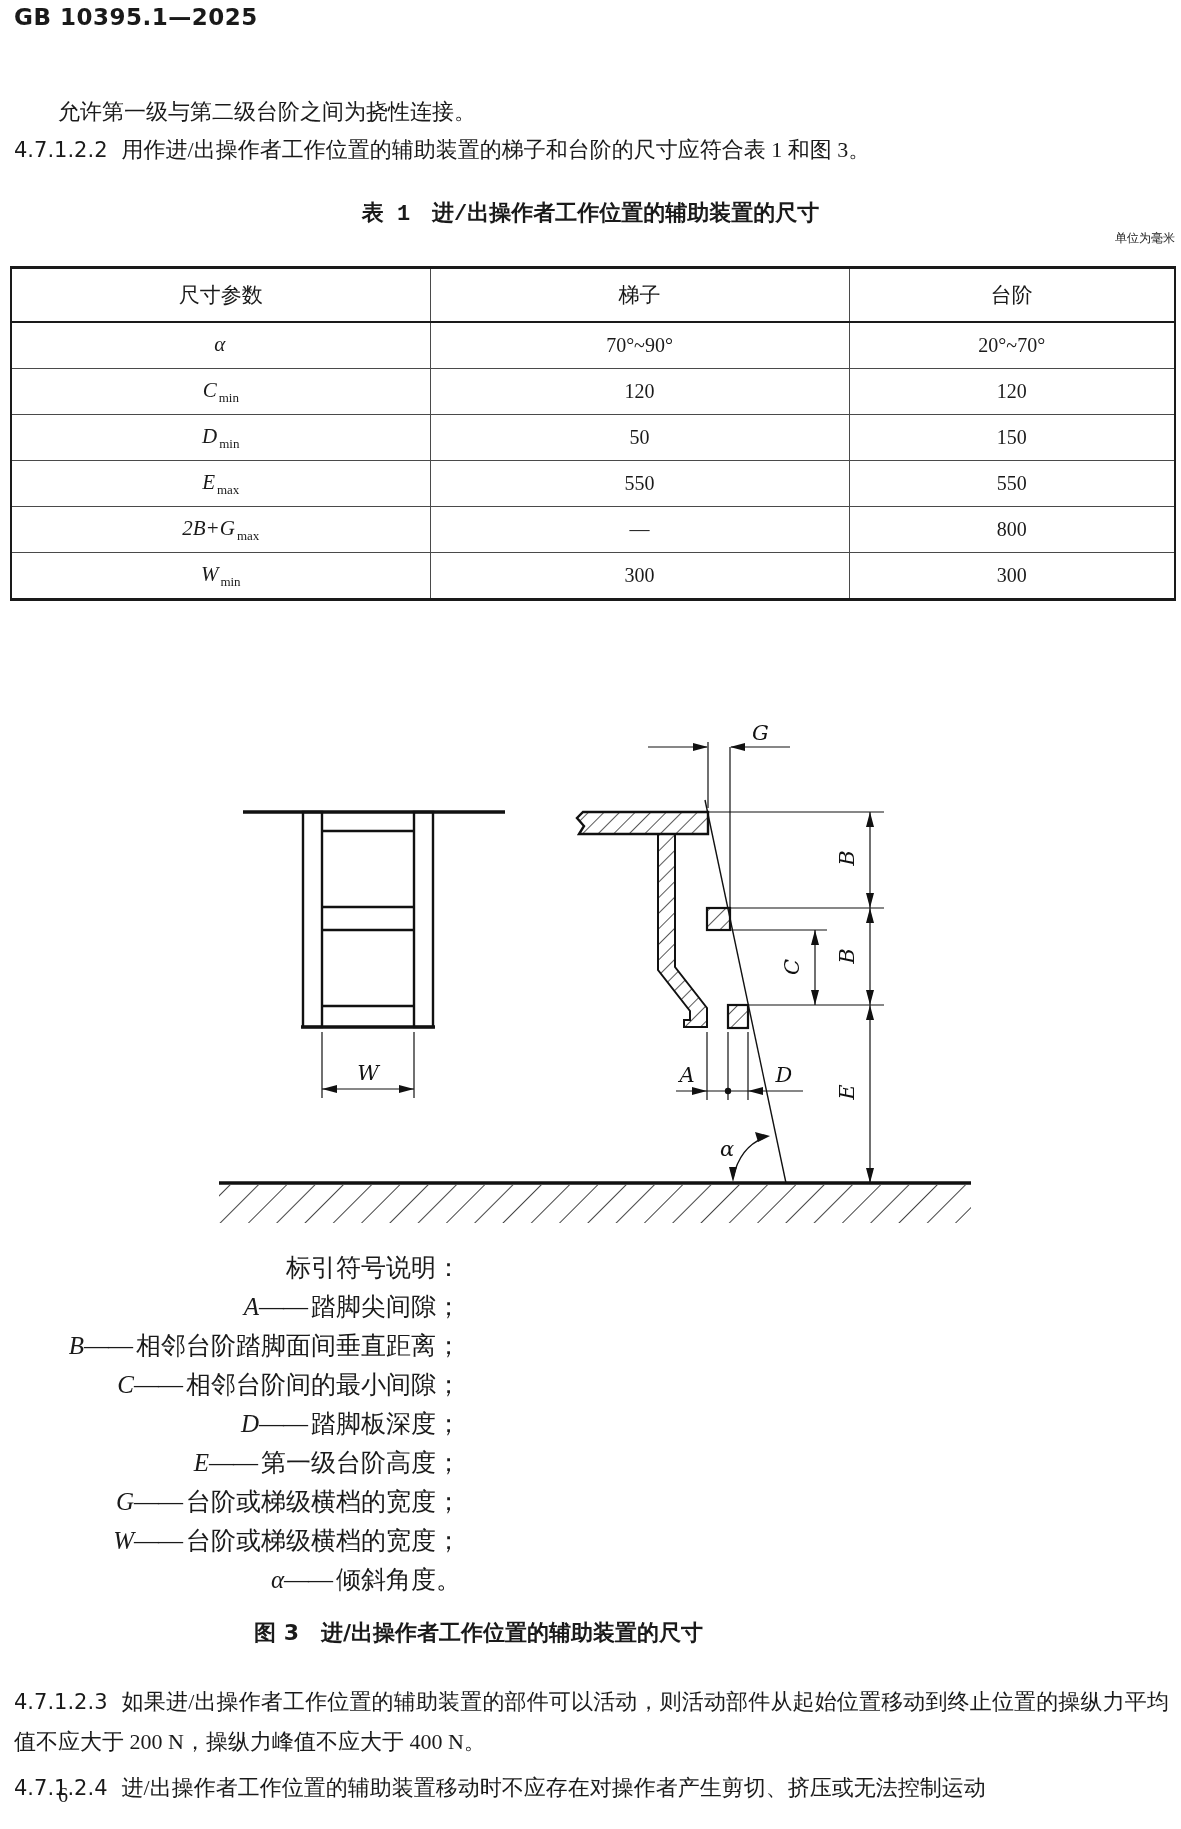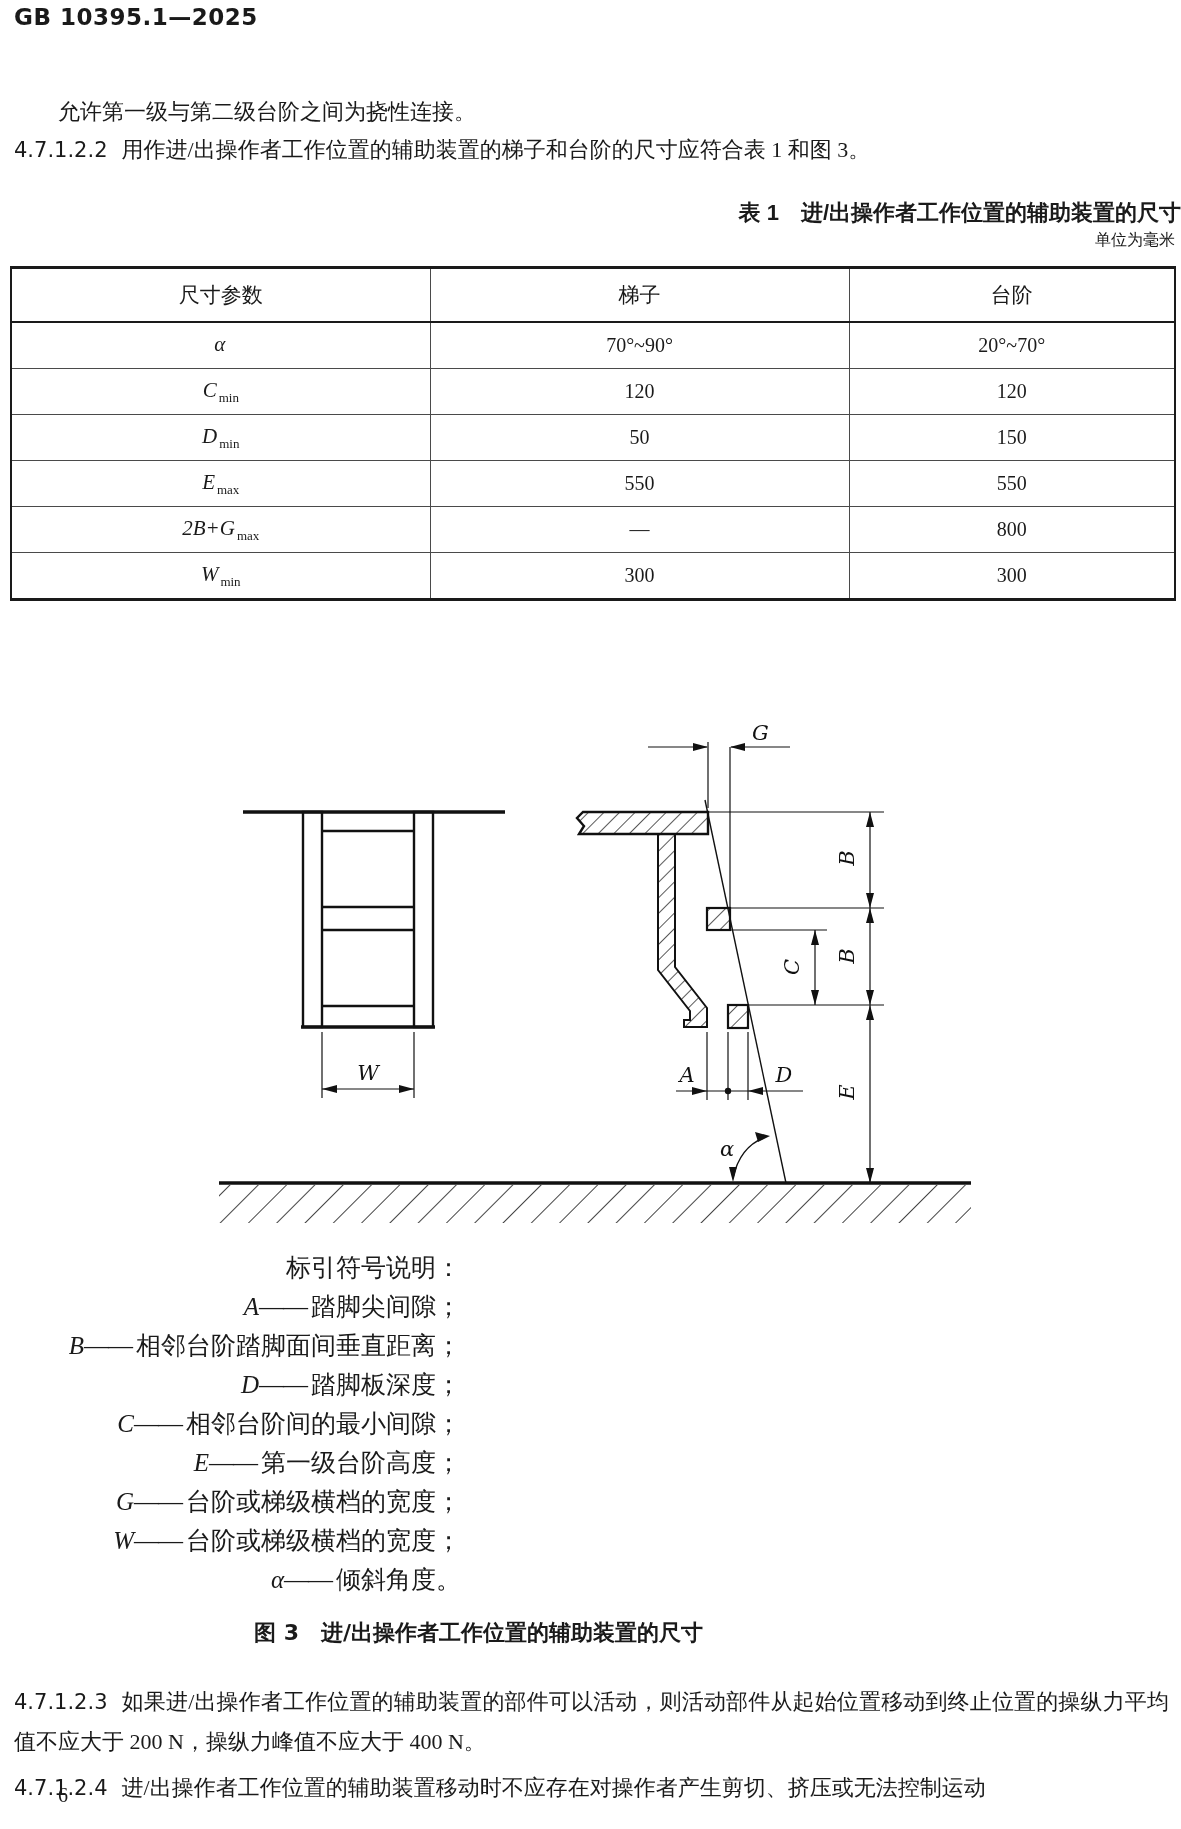--- a/index.html
+++ b/index.html
@@ -9,23 +9,23 @@
     overflow:hidden;
   }
   .abs{position:absolute;}
   .doc-header{left:14px;top:4px;font-size:23px;font-weight:bold;
     font-family:"DejaVu Sans","Liberation Sans",sans-serif;letter-spacing:.5px;}
   .para{left:14px;width:1155px;font-size:22px;line-height:40px;text-align:justify;}
   .p-intro{top:70px;text-indent:44px;}
   .p-clause2{top:108px;}
   .clause-num{font-family:"DejaVu Sans","Liberation Sans",sans-serif;font-weight:normal;
     font-size:21px;margin-right:14px;}
-  .tbl-title{left:0;top:198px;width:1181px;text-align:right;font-size:22px;font-weight:bold;
-    font-family:Liberation Sans, sans-serif;}
-  .unit-note{top:230px;right:6px;font-size:16px;}
+  .tbl-title{left:0;top:198px;width:1181px;text-align:center;font-size:22px;font-weight:bold;
+    font-family:Liberation Mono, monospace;}
+  .unit-note{top:230px;right:6px;font-size:12px;}
   table.dim{position:absolute;left:10px;top:266px;width:1166px;border-collapse:collapse;
     border-top:3px solid #1a1a1a;border-bottom:3px solid #1a1a1a;
     border-left:2px solid #1a1a1a;border-right:2px solid #1a1a1a;}
   table.dim td,table.dim th{border:1.4px solid #4a4a4a;text-align:center;vertical-align:middle;
     font-weight:normal;padding:0;}
   table.dim tr.hdr th{height:52px;font-size:21px;border-bottom:2.5px solid #1a1a1a;}
   table.dim tr.datarow td{height:45px;font-size:20px;}
   table.dim col.c1{width:36%;} table.dim col.c2{width:36%;} table.dim col.c3{width:28%;}
   .pmain{font-style:italic;font-size:21px;}
   .psub{font-size:13px;vertical-align:-5px;margin-left:2px;}
@@ -199,22 +199,22 @@
     <line x1="219" y1="1183" x2="971" y2="1183" stroke="#111" stroke-width="3.5"></line>
     <rect x="219" y="1185" width="752" height="38" fill="url(#hg)"></rect>
   </g>
 </svg>
 </div>
 
 <div class="abs legend">
   <div>标引符号说明：</div>
   <div class="lg-item"><span class="lg-sym">A</span><span class="lg-dash">——</span><span>踏脚尖间隙；</span></div>
   <div class="lg-item"><span class="lg-sym">B</span><span class="lg-dash">——</span><span>相邻台阶踏脚面间垂直距离；</span></div>
+  <div class="lg-item"><span class="lg-sym">C</span><span class="lg-dash">——</span><span>相邻台阶间的最小间隙；</span></div>
   <div class="lg-item"><span class="lg-sym">D</span><span class="lg-dash">——</span><span>踏脚板深度；</span></div>
-  <div class="lg-item"><span class="lg-sym">C</span><span class="lg-dash">——</span><span>相邻台阶间的最小间隙；</span></div>
   <div class="lg-item"><span class="lg-sym">E</span><span class="lg-dash">——</span><span>第一级台阶高度；</span></div>
   <div class="lg-item"><span class="lg-sym">G</span><span class="lg-dash">——</span><span>台阶或梯级横档的宽度；</span></div>
   <div class="lg-item"><span class="lg-sym">W</span><span class="lg-dash">——</span><span>台阶或梯级横档的宽度；</span></div>
   <div class="lg-item"><span class="lg-sym">α</span><span class="lg-dash">——</span><span>倾斜角度。</span></div>
 </div>
 
 <div class="abs fig-caption">图 3　进/出操作者工作位置的辅助装置的尺寸</div>
 
 <p class="abs para p-clause3"><span class="clause-num">4.7.1.2.3</span><span>如果进/出操作者工作位置的辅助装置的部件可以活动，则活动部件从起始位置移动到终止位置的操纵力平均值不应大于 200 N，操纵力峰值不应大于 400 N。</span></p>
 

